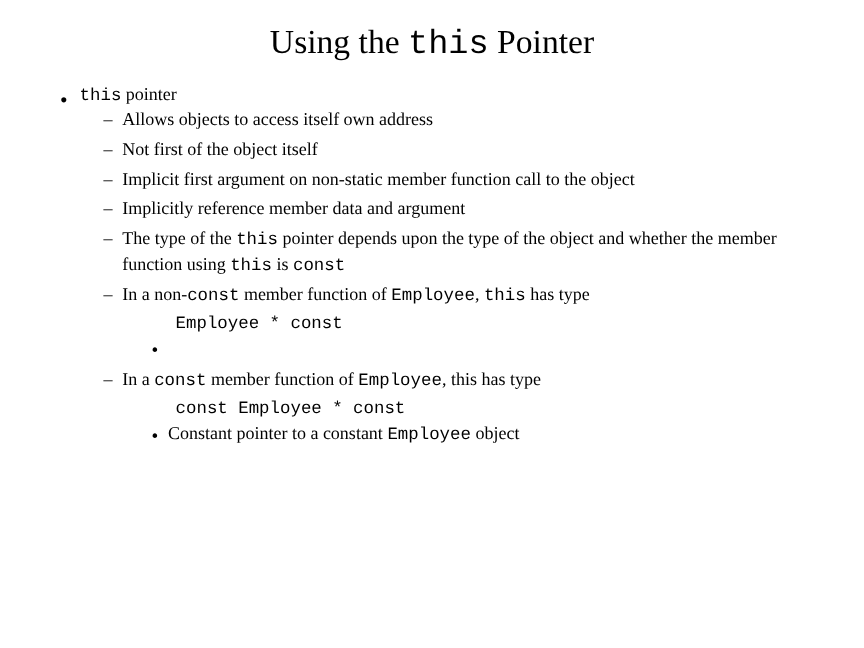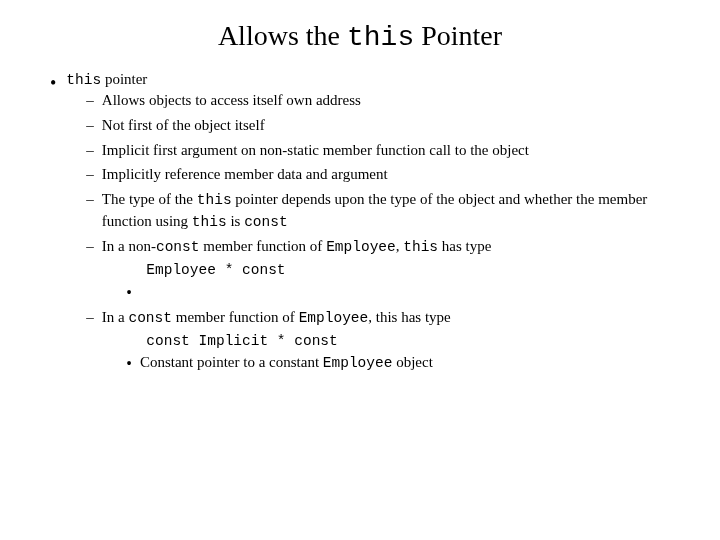--- a/index.html
+++ b/index.html
@@ -103,21 +103,21 @@
       margin-right: 8px;
       font-size: 16px;
     }
   </style>
 </head>
 <body>
 
 <div class="slide">
 
   <h1 class="slide-title">
-    <span>Allows the </span><code>this</code><span> Pointer</span>
+    <span>Using the </span><code>this</code><span> Pointer</span>
   </h1>
 
   <div class="content">
 
     <div class="bullet-item">
       <span class="bullet-dot">•</span>
       <div class="bullet-content">
         <span><code>this</code> pointer</span>
 
         <div class="sub-list">
@@ -165,21 +165,21 @@
           </div>
 
           <div class="dash-item">
             <span class="dash">–</span>
             <span class="dash-content">
               In a <code>const</code> member function of <code>Employee</code>, this has type
             </span>
           </div>
 
           <div class="indent-block">
-            <code>const Implicit * const</code>
+            <code>const Employee * const</code>
           </div>
 
           <div class="sub-bullet">
             <span class="sub-bullet-dot">•</span>
             <span>
               Constant pointer to a constant <code>Employee</code> object
             </span>
           </div>
 
         </div>

